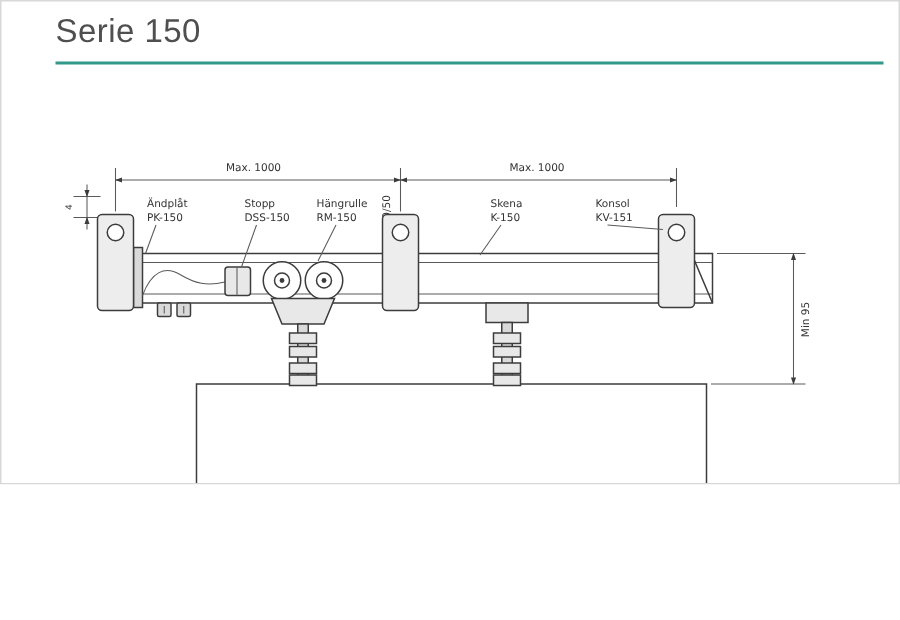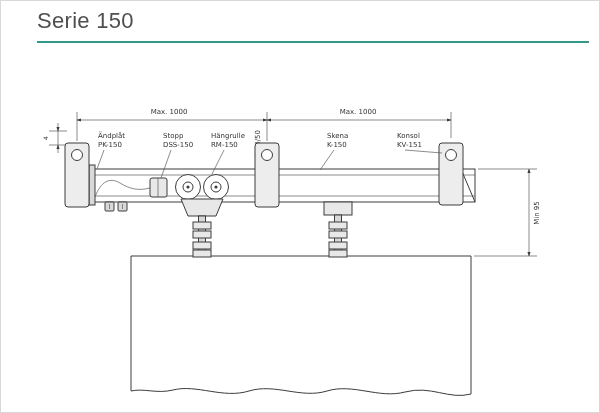--- a/index.html
+++ b/index.html
@@ -1,17 +1,17 @@
 <!DOCTYPE html>
 <html><head>
 <meta charset="utf-8">
 <style>
   html,body{margin:0;padding:0;background:#fff;}
   .page{
-    position:relative;width:600px;height:413px;background:#ffffff;
+    position:relative;width:600px;height:323px;background:#ffffff;
     border:1px solid #d8d8d8;box-sizing:border-box;overflow:hidden;
     font-family:"Liberation Sans",sans-serif;
   }
   .title{
     position:absolute;left:36px;top:7px;font-size:22px;color:#4f4f4f;
     letter-spacing:.3px;
   }
   .rule{
     position:absolute;left:36px;top:40px;width:552px;height:2px;background:#31988a;
   }

